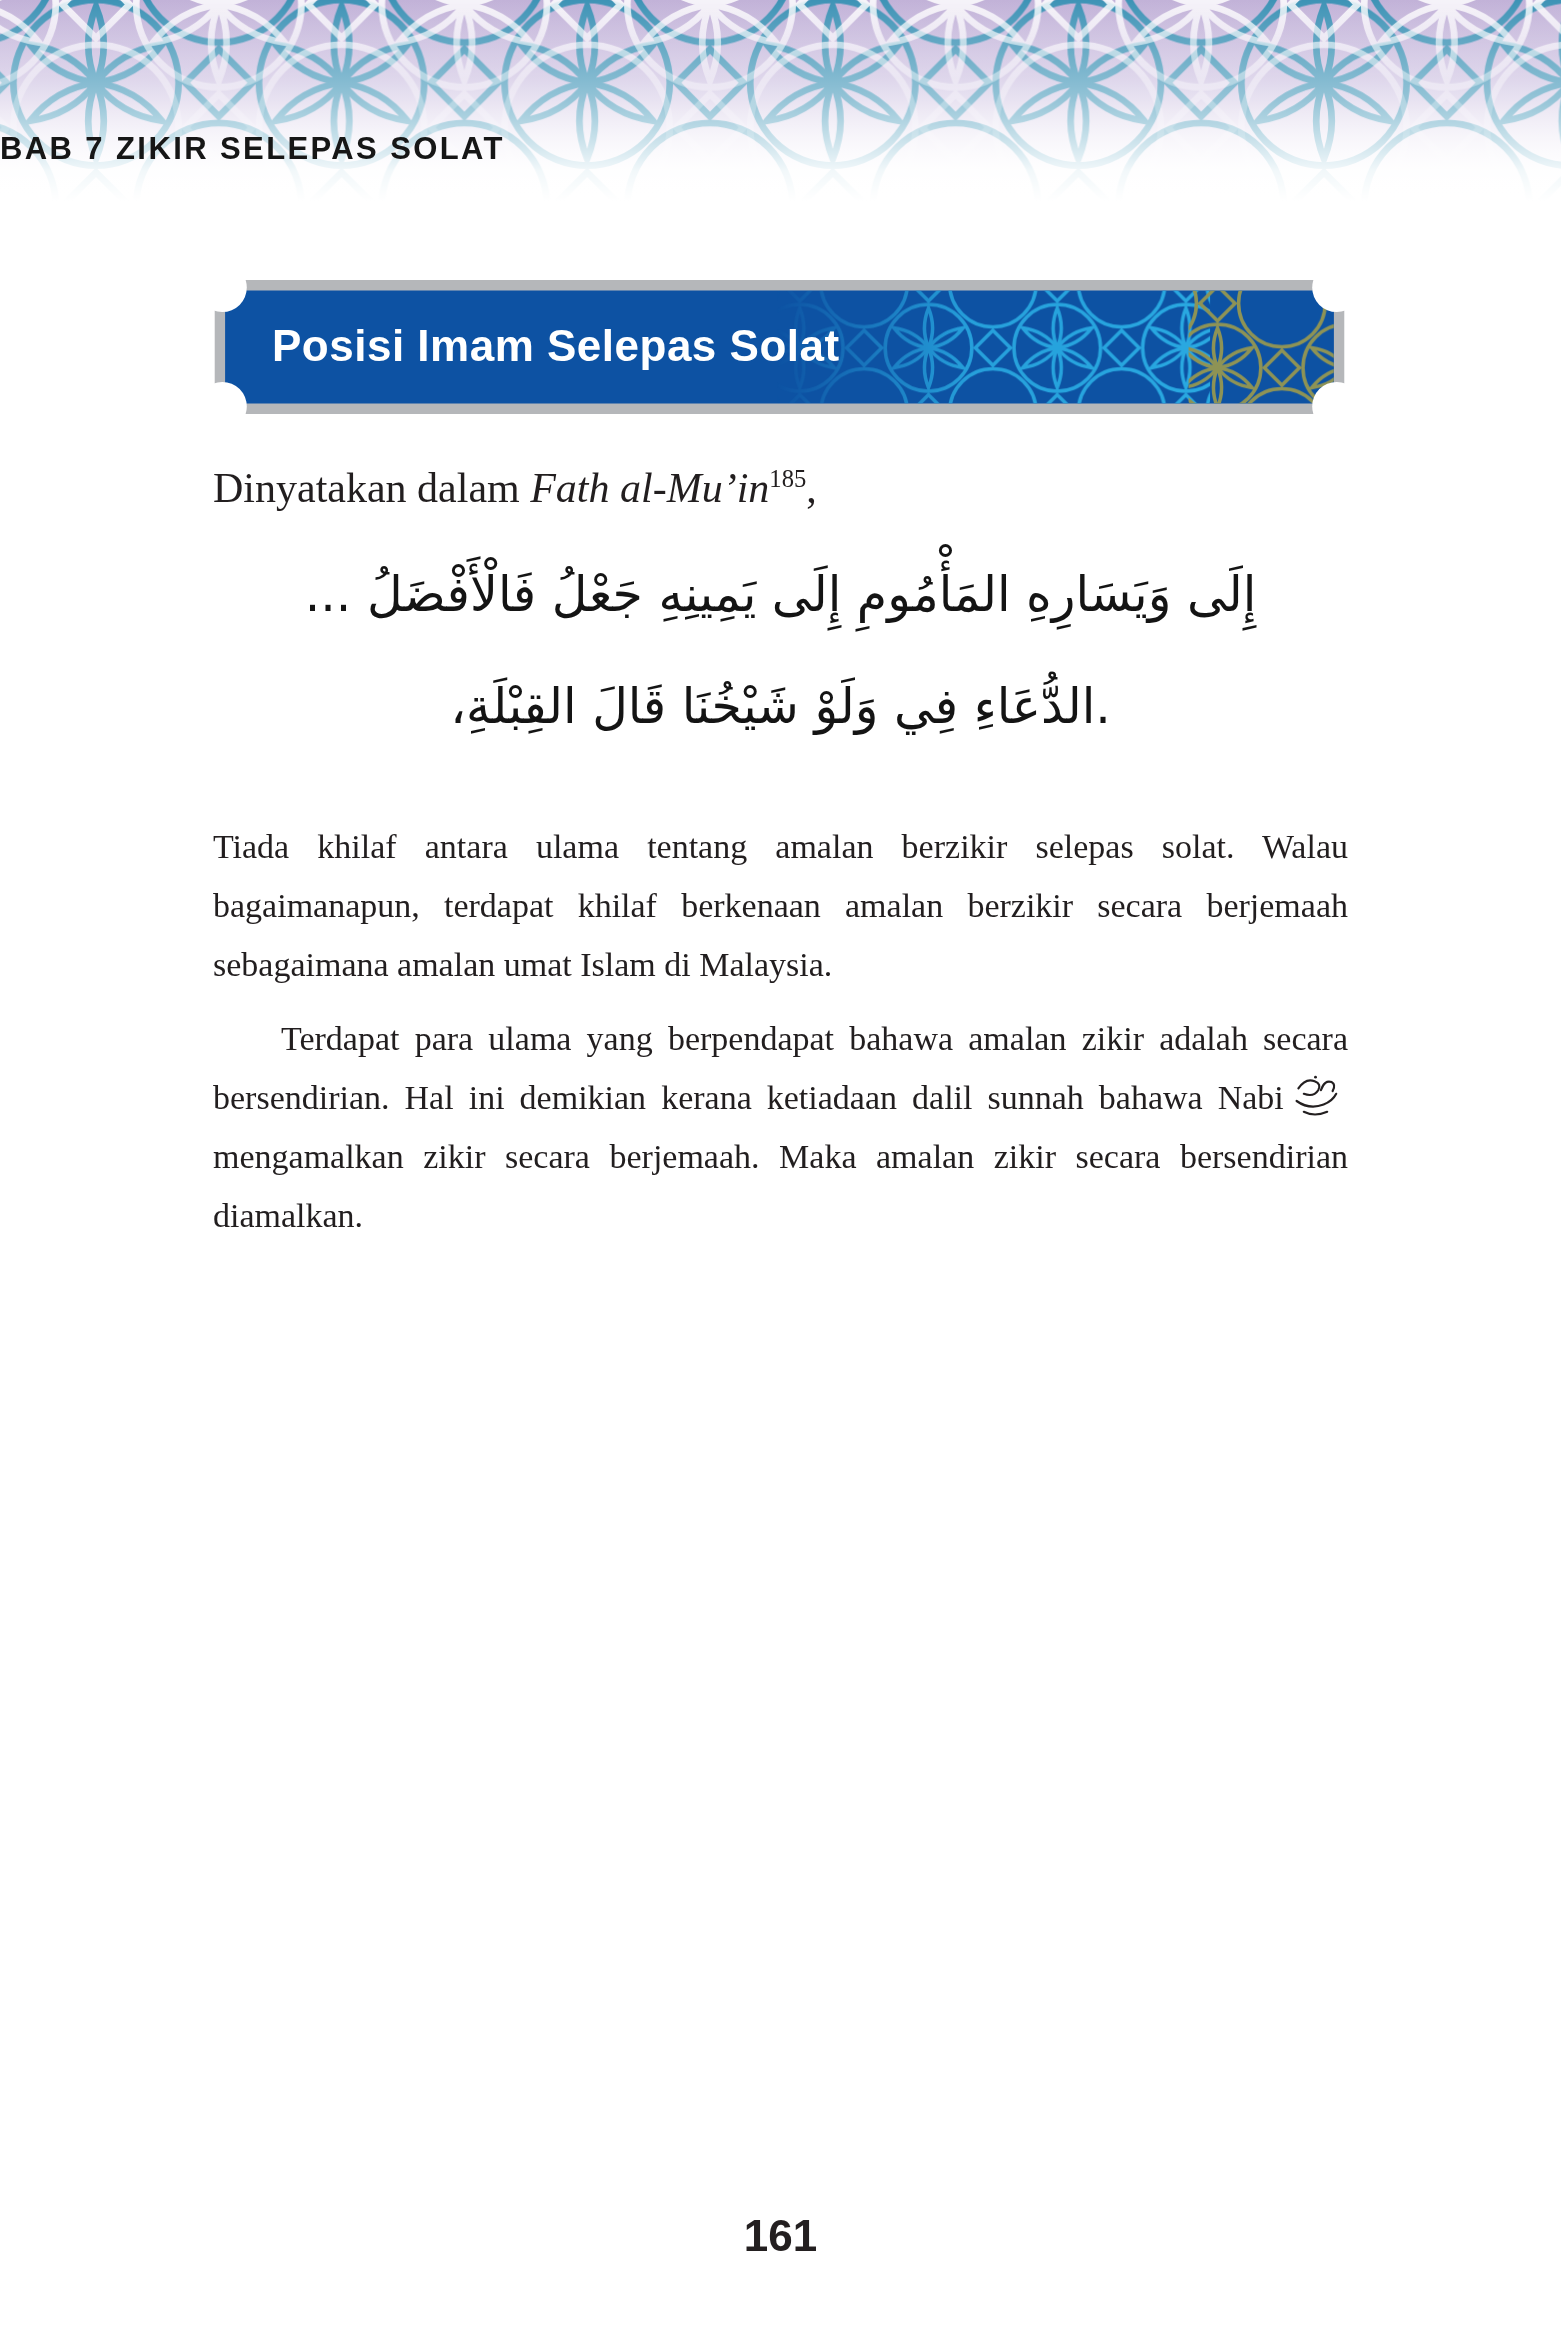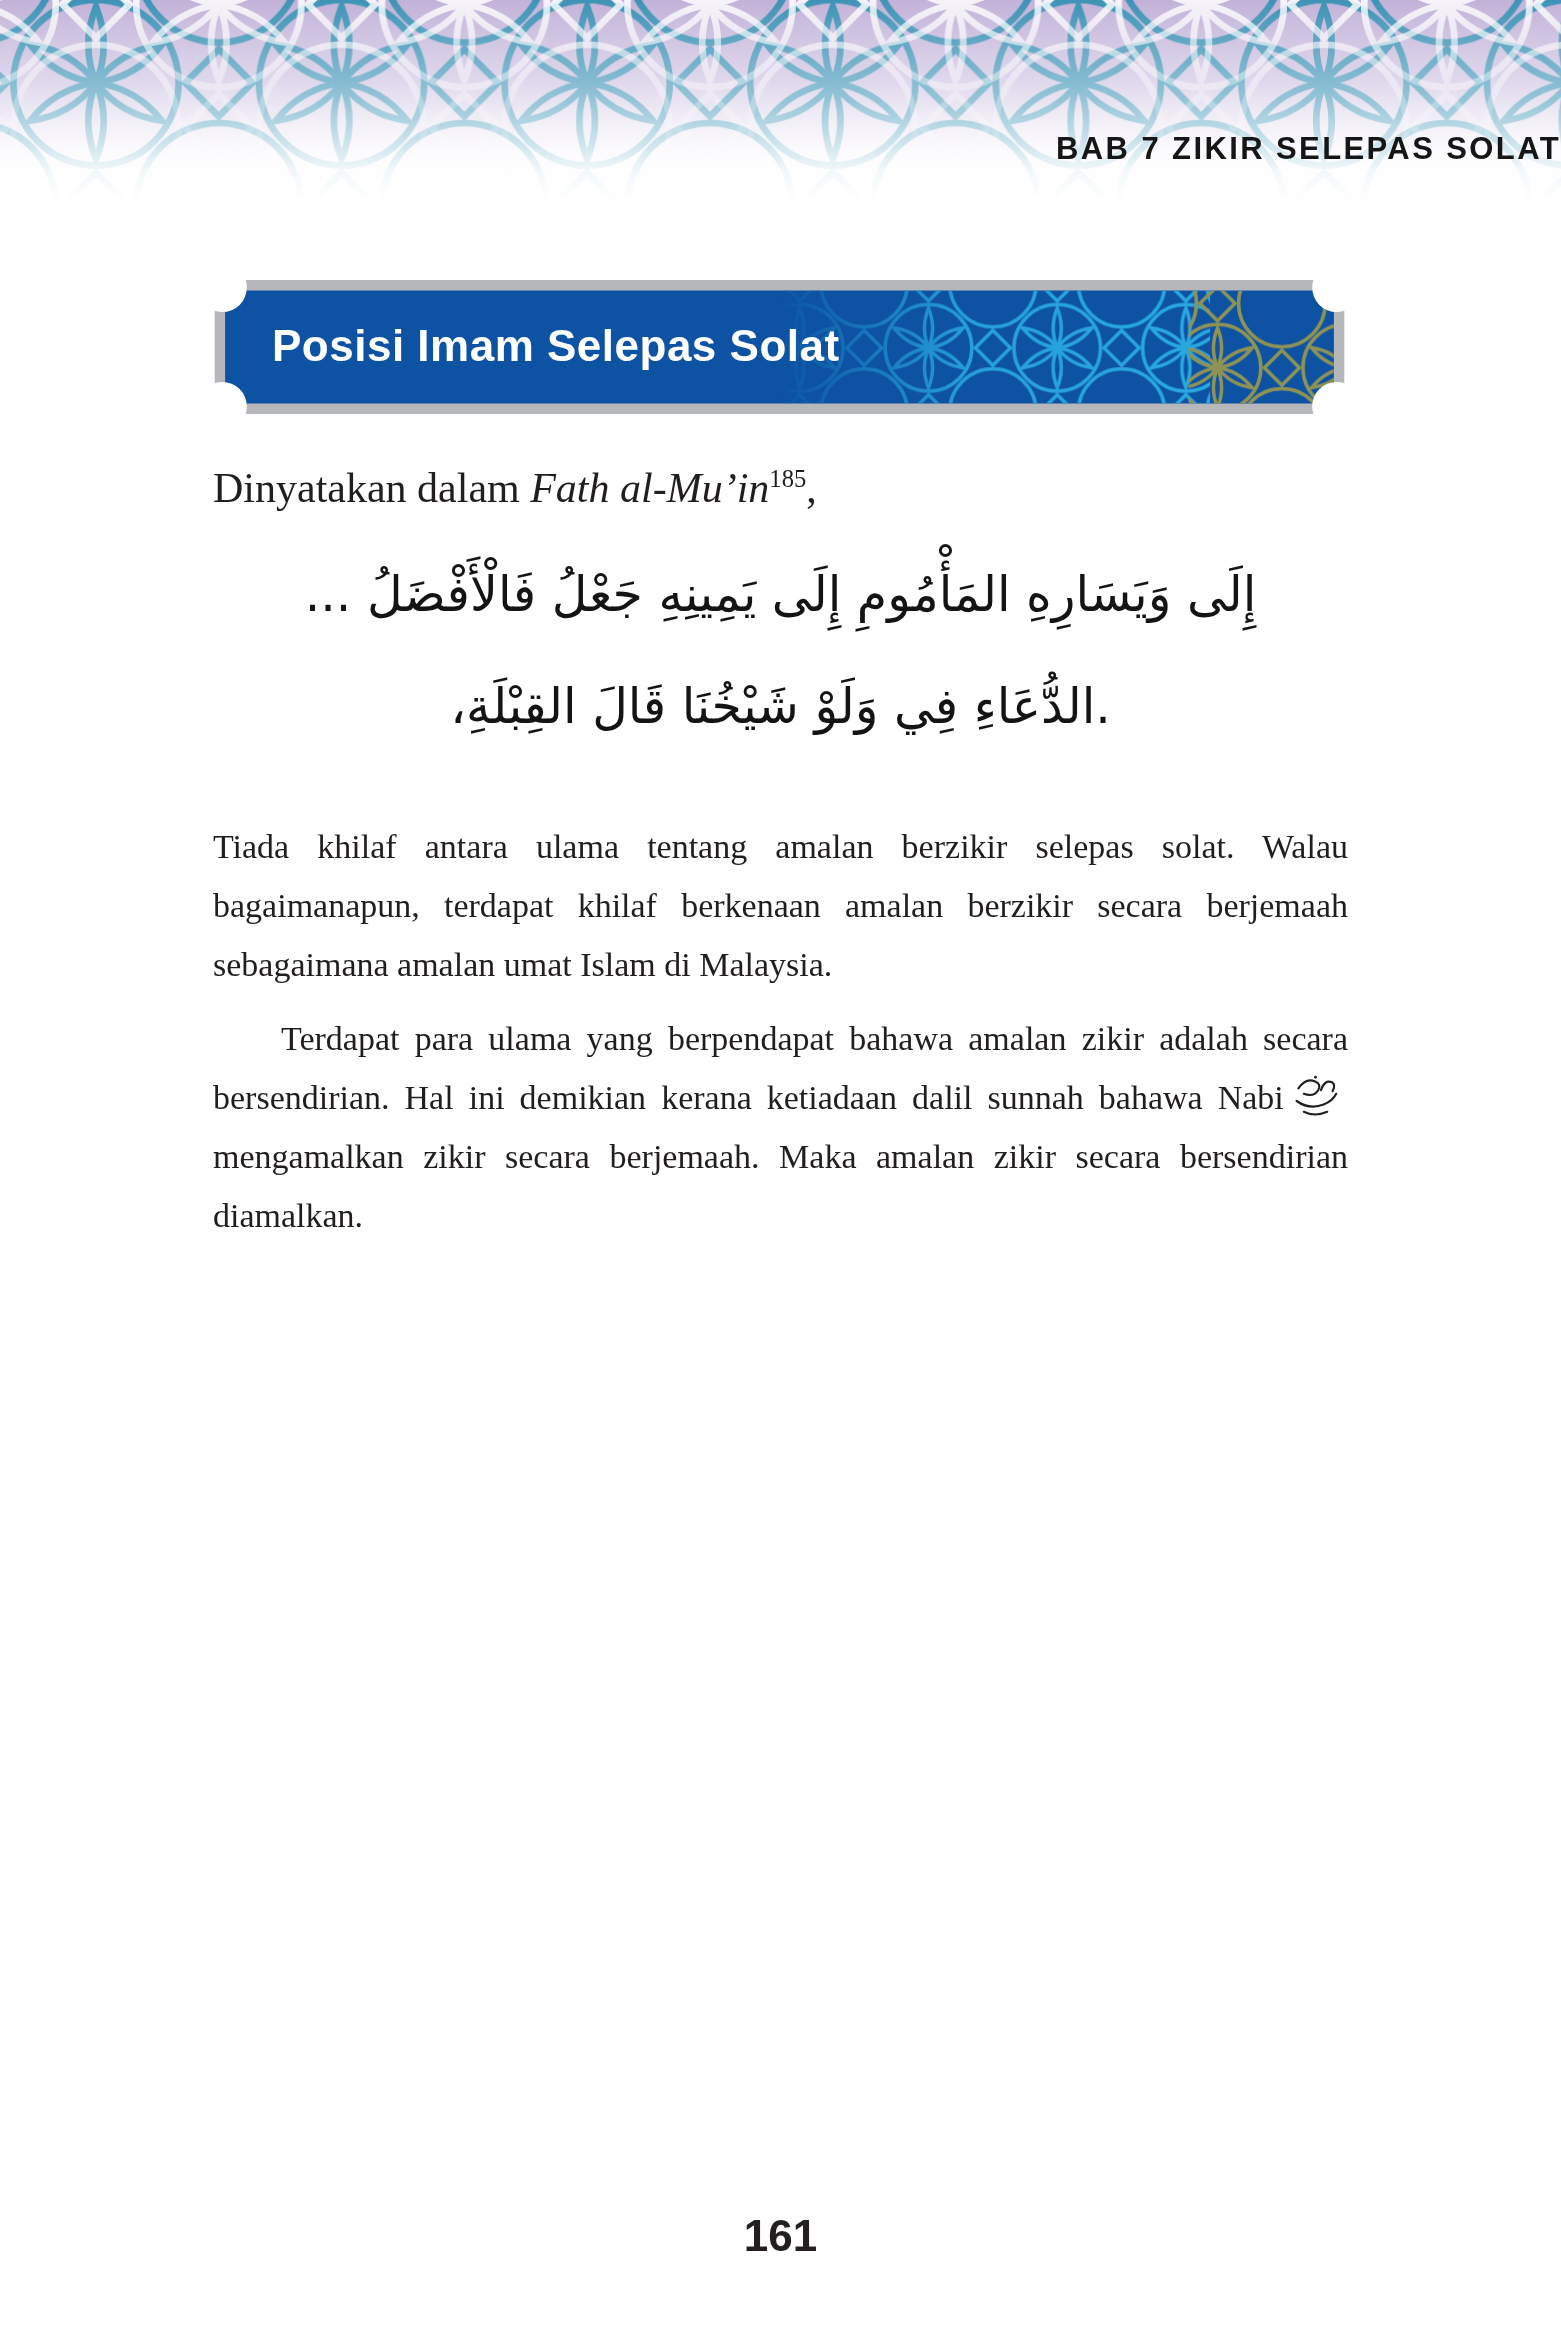--- a/index.html
+++ b/index.html
@@ -8,21 +8,21 @@
     position:relative; width:1561px; height:2347px;
     background:#ffffff; color:#221e1f; overflow:hidden;
     font-family:"Liberation Serif","DejaVu Serif",serif;
   }
 
   
   .page-header { position:relative; height:201px; }
   .header-pattern { position:absolute; left:0; top:0; display:block; }
   .chapter-label {
     position:absolute; top:131px; left:0; width:100%;
-    text-align:right;
+    text-align:left;
     font-family:"Liberation Sans",sans-serif; font-weight:bold;
     font-size:31px; letter-spacing:2.4px; color:#161616;
   }
 
   
   .content { padding:0 213px; }
 
   
   .banner { position:relative; height:134px; }
   .banner svg.banner-bg { position:absolute; left:0; top:0; display:block; }

